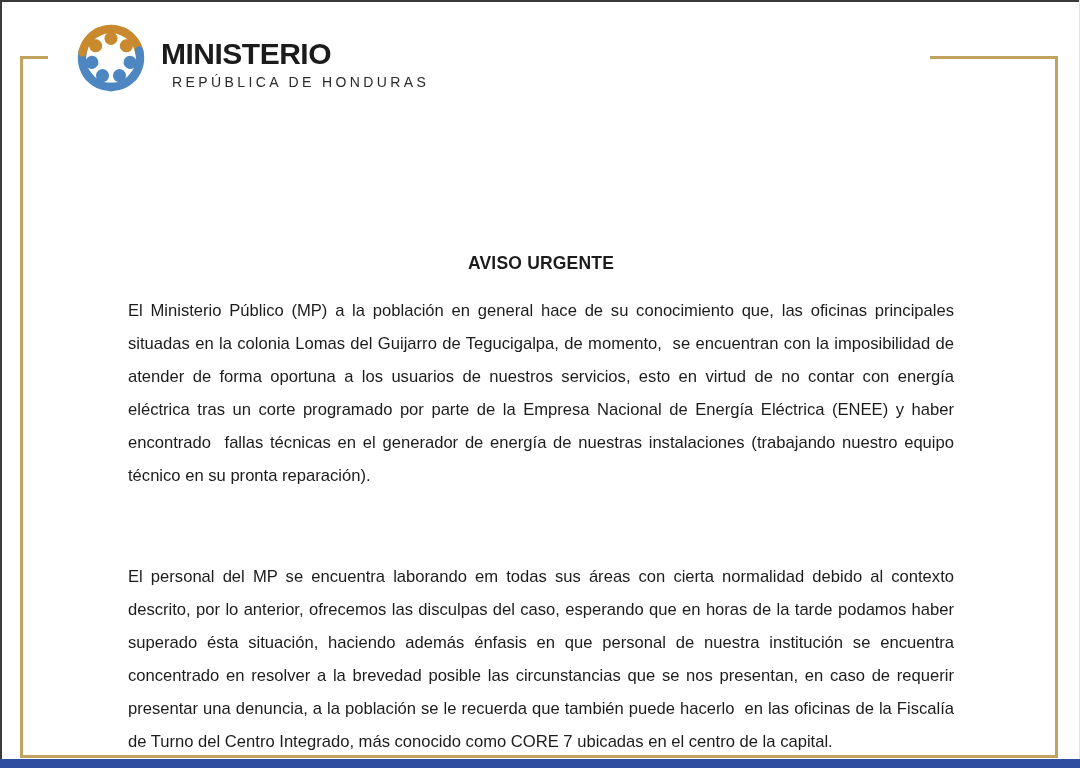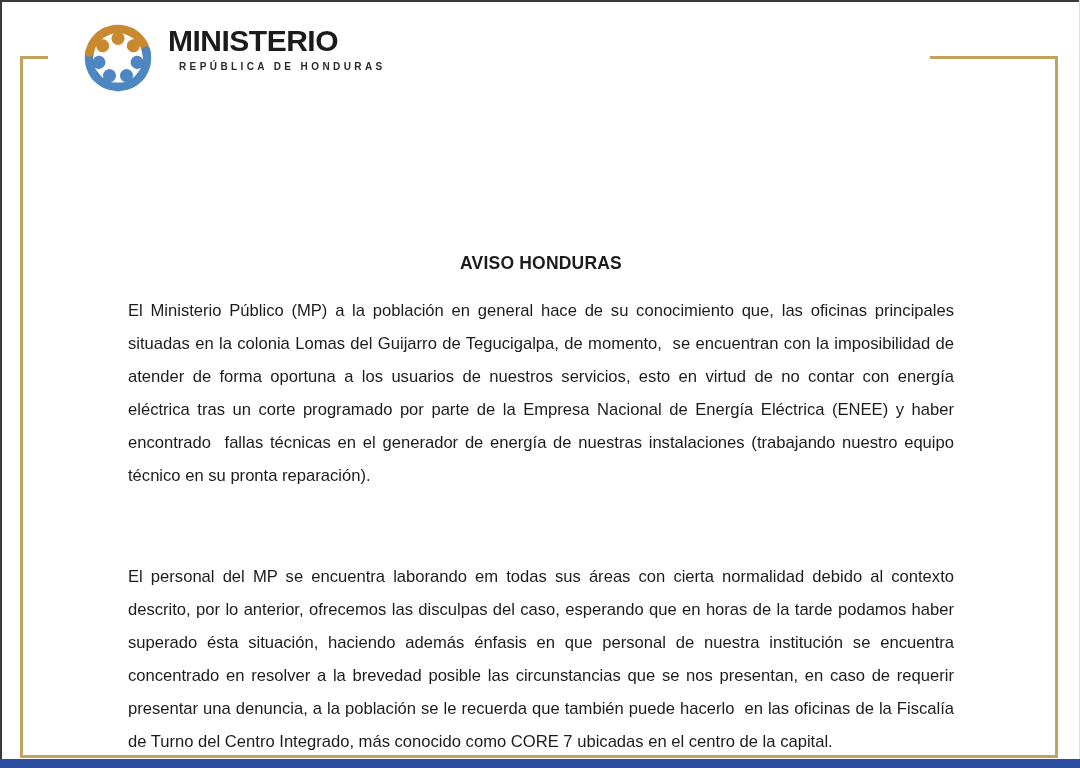--- a/index.html
+++ b/index.html
@@ -25,25 +25,25 @@
   .frame-left-h   { left:20px;  top:56px;  width:28px;  height:3px; }
   .frame-right-h  { left:930px; top:56px;  width:128px; height:3px; }
   .frame-left-v   { left:20px;  top:56px;  width:3px;   height:701px; }
   .frame-right-v  { left:1055px;top:56px;  width:3px;   height:701px; }
   .frame-bottom-h { left:20px;  top:755px; width:1038px;height:3px; }
 
   
   .footer-bar { position:absolute; left:0; bottom:0; width:100%; height:9px; }
 
   
-  .logo-row { position:absolute; left:76px; top:14px; display:flex; align-items:flex-start; }
+  .logo-row { position:absolute; left:69px; top:14px; display:flex; align-items:center; }
   .logo-mark { width:84px; height:88px; }
   .logo-text { margin-left:8px; padding-top:12px; color:#1b1b1b; }
   .logo-line { font-size:30px; font-weight:700; line-height:30px; letter-spacing:-0.5px; }
-  .logo-sub  { margin-top:5px; font-size:10px; font-weight:700; letter-spacing:3.4px; color:#2a2a2a;padding-left:11px; }
+  .logo-sub  { margin-top:5px; font-size:14px; font-weight:400; letter-spacing:3.4px; color:#2a2a2a;padding-left:11px; }
 
   
   .content { position:absolute; left:128px; top:253px; width:826px; color:#1c1c1c; }
   .doc-title { text-align:center; font-size:17.5px; font-weight:700; letter-spacing:0.2px; margin-bottom:20px; }
   .doc-par {
     text-align:justify;
     font-size:16.6px;
     line-height:33px;
     white-space:pre-wrap;
   }
@@ -98,19 +98,19 @@
           </g>
         </g>
     </svg>
     <div class="logo-text">
       <div class="logo-line">MINISTERIO</div>
       <div class="logo-sub">REPÚBLICA DE HONDURAS</div>
     </div>
   </div>
 
   <div class="content">
-    <div class="doc-title">AVISO HONDURAS</div>
+    <div class="doc-title">AVISO URGENTE</div>
     <p class="doc-par">El Ministerio Público (MP) a la población en general hace de su conocimiento que, las oficinas principales situadas en la colonia Lomas del Guijarro de Tegucigalpa, de momento,  se encuentran con la imposibilidad de atender de forma oportuna a los usuarios de nuestros servicios, esto en virtud de no contar con energía eléctrica tras un corte programado por parte de la Empresa Nacional de Energía Eléctrica (ENEE) y haber encontrado  fallas técnicas en el generador de energía de nuestras instalaciones (trabajando nuestro equipo técnico en su pronta reparación).</p>
     <p class="doc-par">El personal del MP se encuentra laborando em todas sus áreas con cierta normalidad debido al contexto descrito, por lo anterior, ofrecemos las disculpas del caso, esperando que en horas de la tarde podamos haber superado ésta situación, haciendo además énfasis en que personal de nuestra institución se encuentra concentrado en resolver a la brevedad posible las circunstancias que se nos presentan, en caso de requerir presentar una denuncia, a la población se le recuerda que también puede hacerlo  en las oficinas de la Fiscalía de Turno del Centro Integrado, más conocido como CORE 7 ubicadas en el centro de la capital.</p>
   </div>
 
   <div class="footer-bar" style="background: rgb(44, 77, 160);"></div>
 </div>
 
 </body></html>

